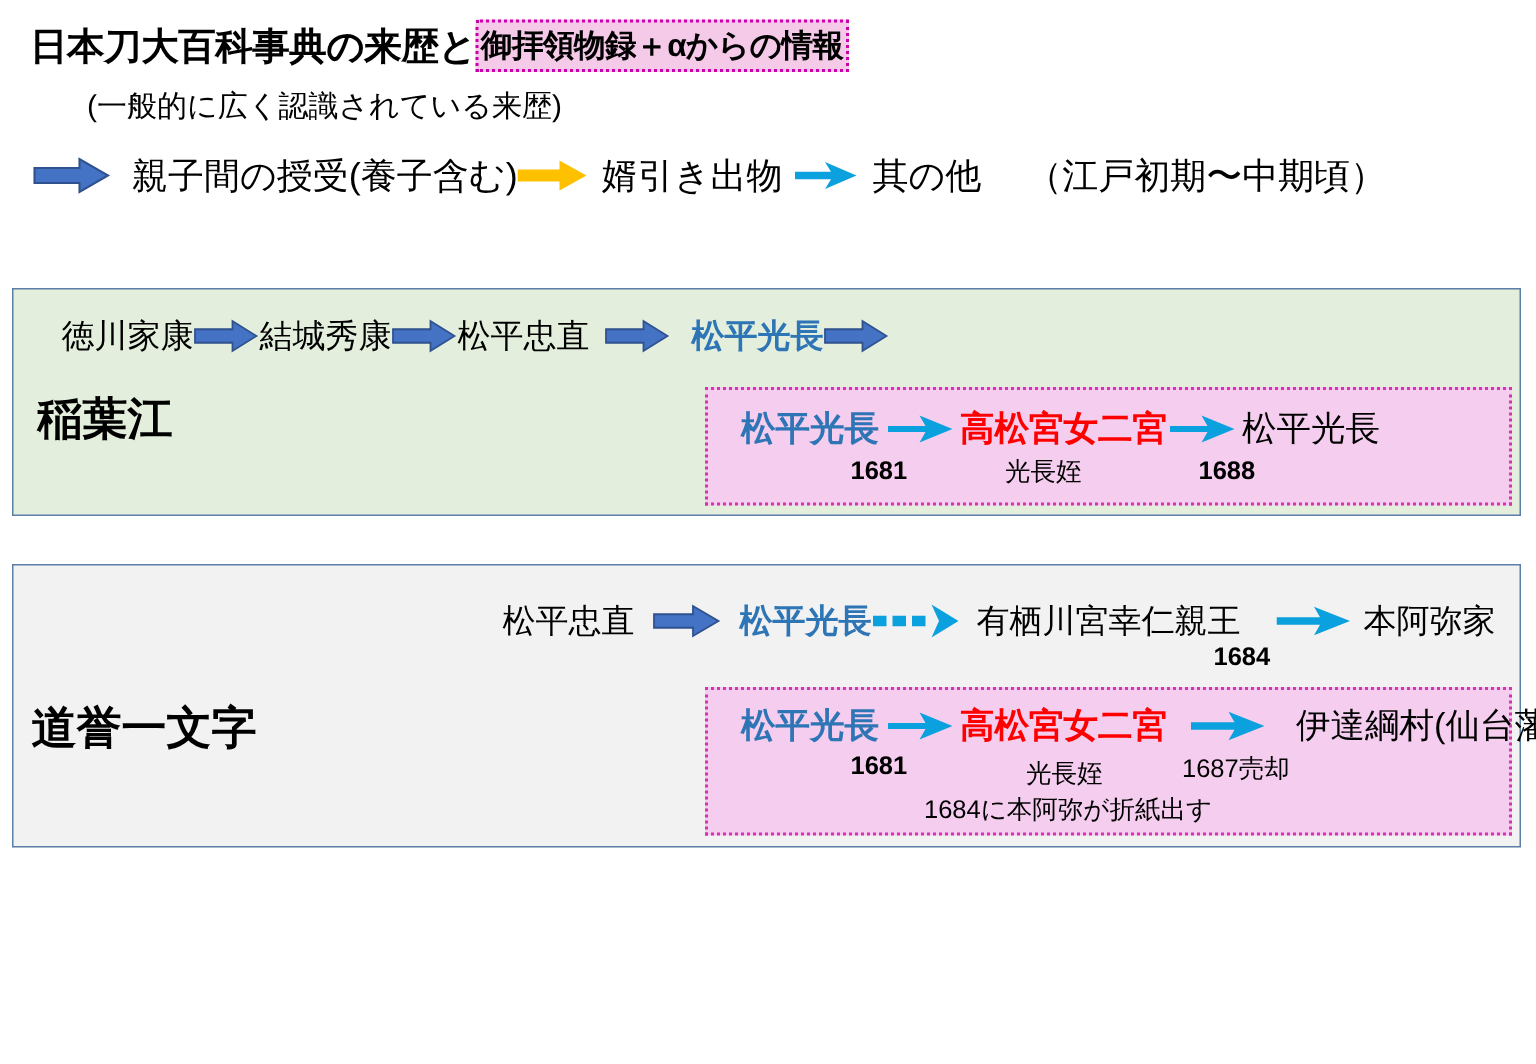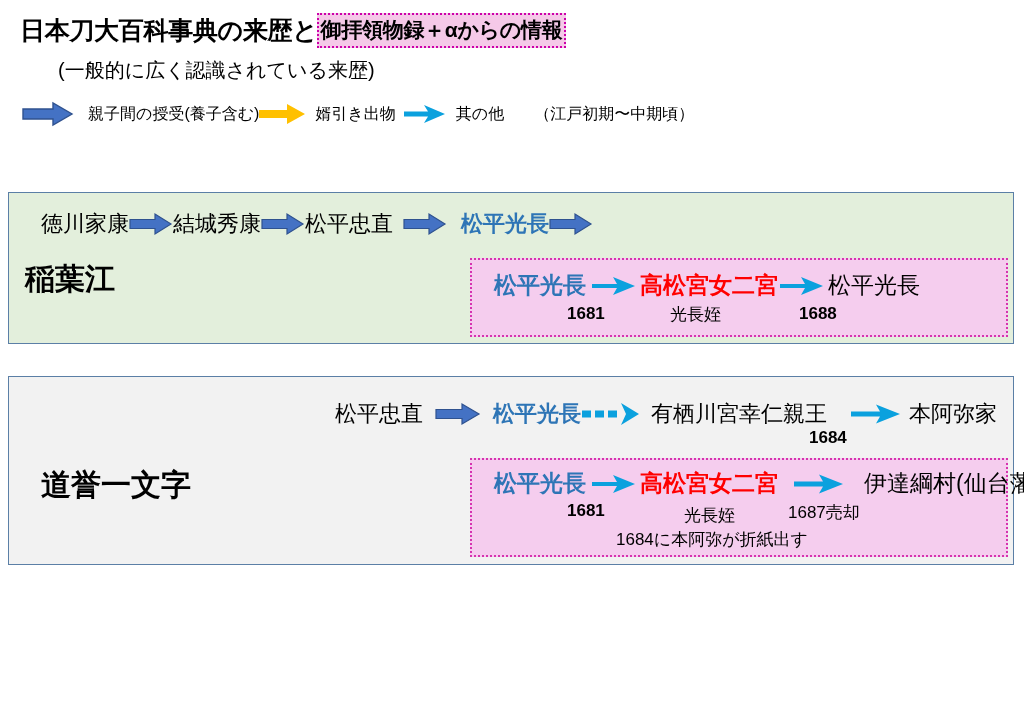--- a/index.html
+++ b/index.html
@@ -54,21 +54,21 @@
   
   .legend {
     position: absolute;
     left: 22px;
     top: 101px;
     display: flex;
     align-items: center;
     white-space: nowrap;
   }
   .legend-label {
-    font-size: 16px;
+    font-size: 24px;
     color: #000;
   }
   .legend-gap-sm { width: 8px; display: inline-block; }
   .legend-gap-md { width: 14px; display: inline-block; }
   .legend-gap-lg { width: 30px; display: inline-block; }
 
   
   .arrow {
     display: inline-block;
     vertical-align: middle;
@@ -97,21 +97,21 @@
     background: #F2F2F2;
   }
   .panel-title {
     position: absolute;
     font-size: 30px;
     font-weight: bold;
     color: #000;
     white-space: nowrap;
   }
   #panel-inaba .panel-title { left: 16px; top: 66px; }
-  #panel-douyo .panel-title { left: 32px; top: 88px; }
+  #panel-douyo .panel-title { left: 12px; top: 88px; }
 
   
   .chain {
     position: absolute;
     display: flex;
     align-items: center;
     white-space: nowrap;
   }
   .node {
     font-size: 22px;

